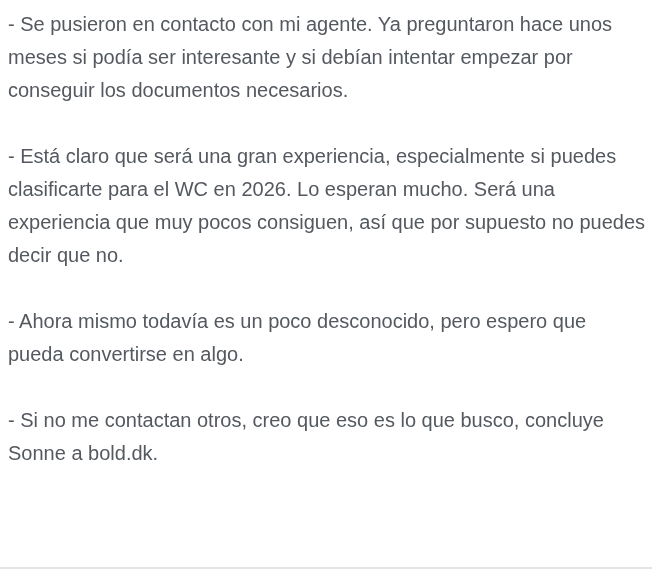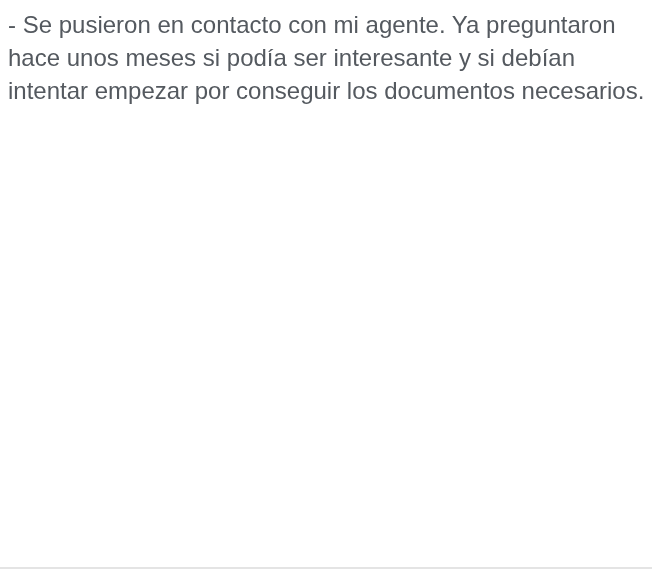--- a/index.html
+++ b/index.html
@@ -12,21 +12,21 @@
     height: 572px;
     position: relative;
     overflow: hidden;
     font-family: "Liberation Sans", "DejaVu Sans", sans-serif;
   }
   .article {
     box-sizing: border-box;
     width: 652px;
     padding: 8px 6px 0 8px;
     color: #54595f;
-    font-size: 24px;
+    font-size: 20px;
     line-height: 33px;
     -webkit-font-smoothing: antialiased;
   }
   .article p {
     margin: 0 0 33px 0;
   }
   .article p.question {
     font-style: italic;
   }
   .bottom-divider {
@@ -36,15 +36,18 @@
     bottom: 3px;
     height: 2px;
     background: #e4e4e4;
   }
 </style>
 </head>
 <body>
 
 <div class="article">
   <p>- Se pusieron en contacto con mi agente. Ya preguntaron hace unos meses si podía ser interesante y si debían intentar empezar por conseguir los documentos necesarios.</p>
+  <p>- Está claro que será una gran experiencia, especialmente si puedes clasificarte para el WC en 2026. Lo esperan mucho. Será una experiencia que muy pocos consiguen, así que por supuesto no puedes decir que no.</p>
+  <p>- Ahora mismo todavía es un poco desconocido, pero espero que pueda convertirse en algo.</p>
+  <p>- Si no me contactan otros, creo que eso es lo que busco, concluye Sonne a bold.dk.</p>
 </div>
 
 <div class="bottom-divider"></div>
 
 </body></html>

